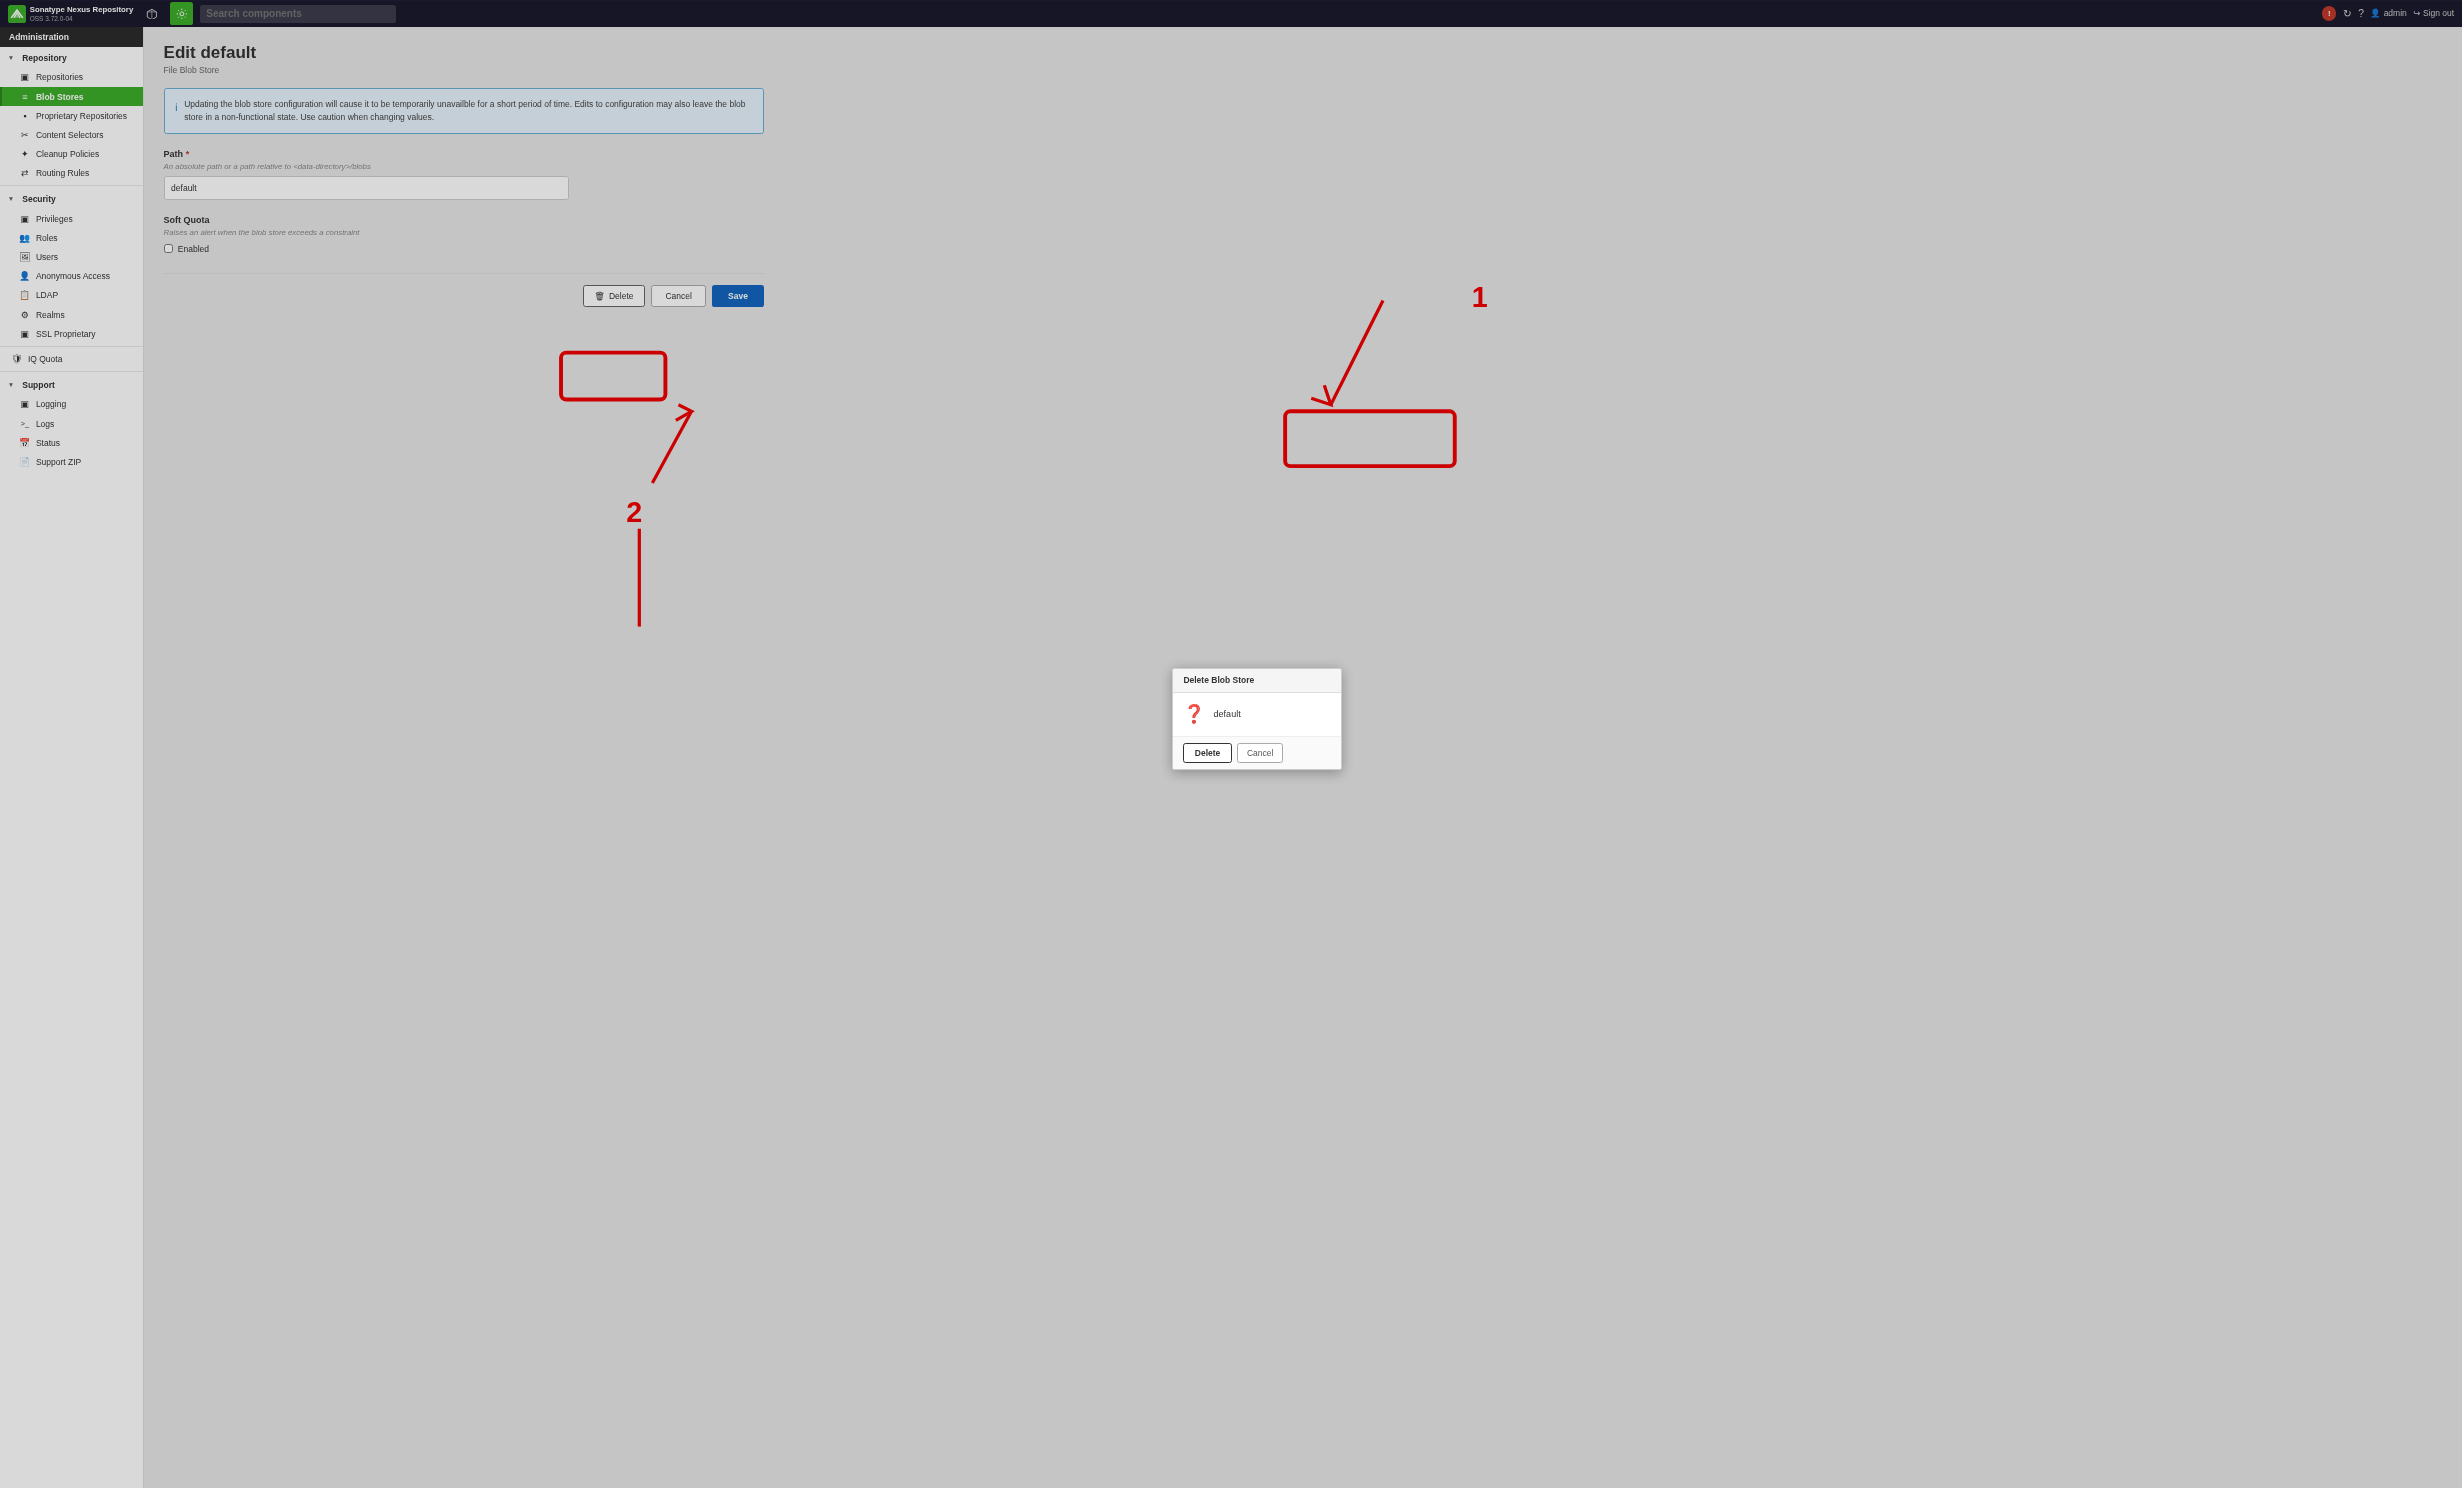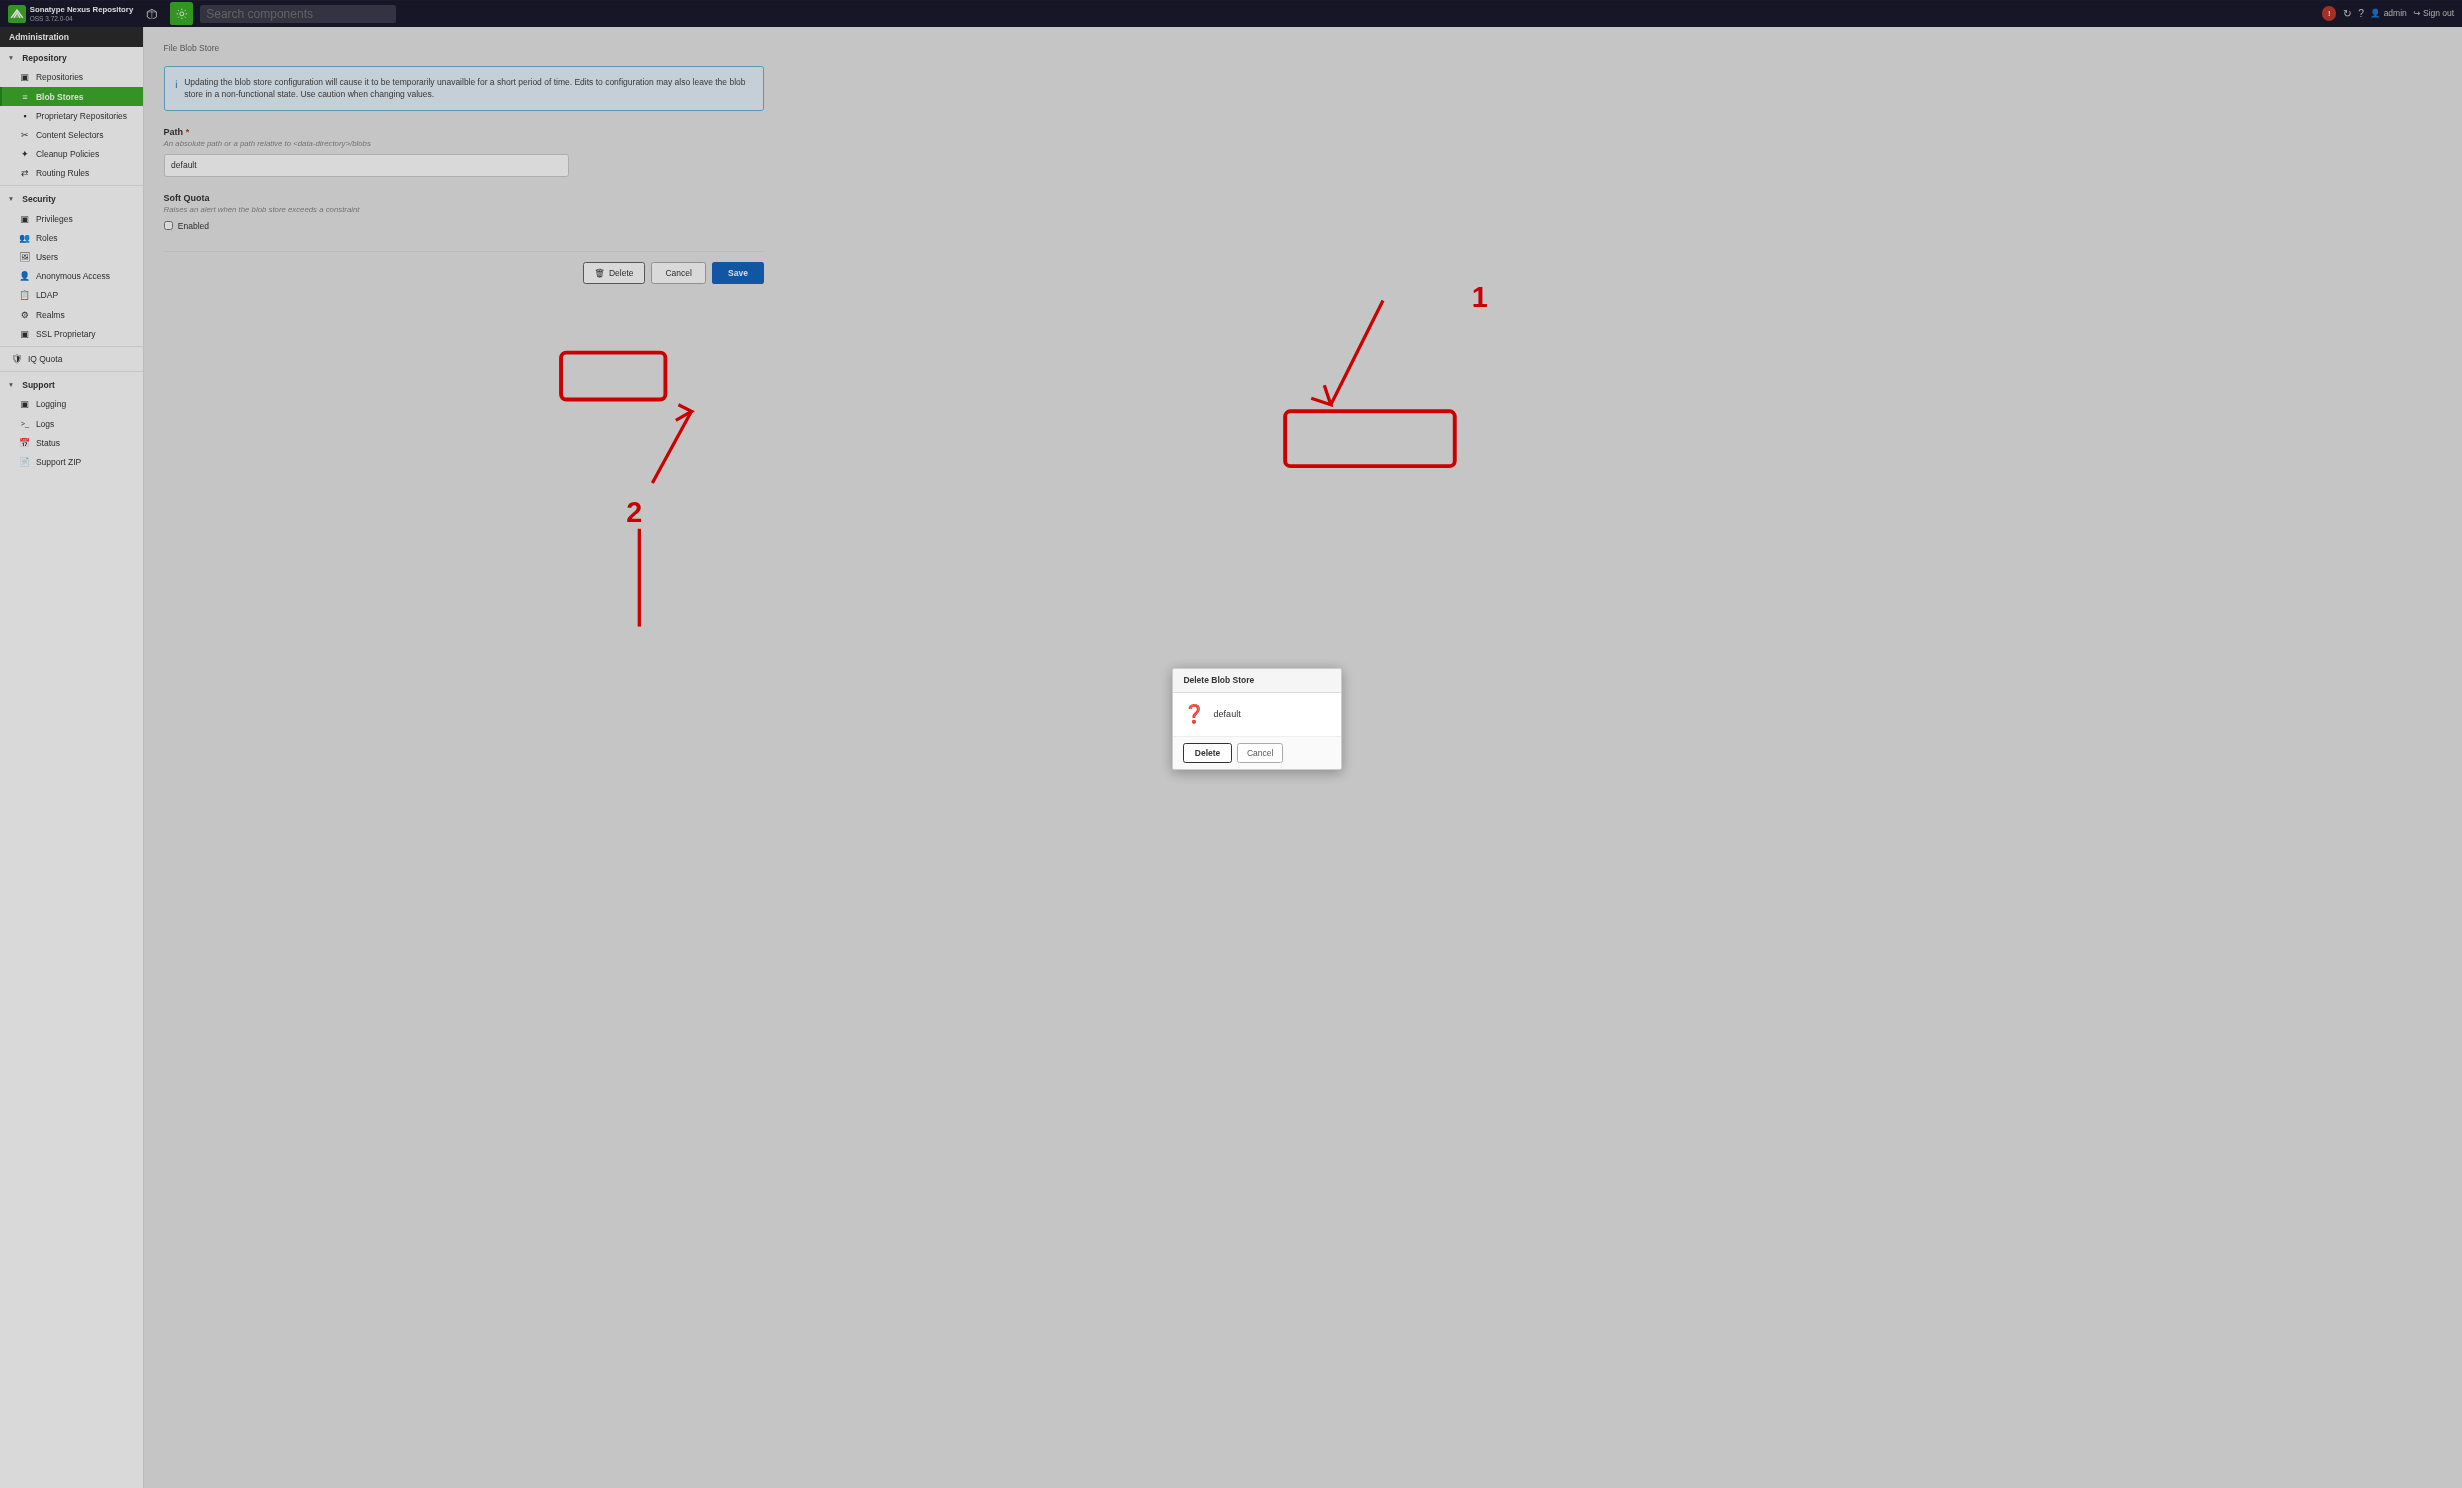--- a/index.html
+++ b/index.html
@@ -14,21 +14,21 @@
     .brand-text { display: flex; flex-direction: column; }
     .brand-name { font-size: 7.8px; font-weight: bold; color: #fff; line-height: 1.2; }
     .brand-version { font-size: 6.5px; color: #aaa; }
     .nav-icon-btn {
       width: 23.5px; height: 23.5px; display: flex; align-items: center; justify-content: center;
       border-radius: 2.6px; cursor: pointer; color: #ccc; font-size: 10.4px;
     }
     .nav-icon-btn.active { background: #3dae2b; color: #fff; }
     .search-bar {
       flex: 1; max-width: 196px; height: 18px; background: rgba(255,255,255,0.15);
-      border: none; border-radius: 2.6px; color: #ccc; padding: 0 6.5px; font-size: 12px; outline: none;
+      border: none; border-radius: 2.6px; color: #ccc; padding: 0 6.5px; font-size: 10px; outline: none; font-weight: bold;
     }
     .nav-right { margin-left: auto; display: flex; align-items: center; gap: 6.5px; color: #ccc; font-size: 8.5px; }
     .alert-icon { background: #c0392b; border-radius: 50%; width: 14.4px; height: 14.4px; display: flex; align-items: center; justify-content: center; color: #fff; font-size: 7.8px; font-weight: bold; cursor: pointer; }
     .nav-right-icon { cursor: pointer; font-size: 10.4px; color: #ccc; }
     .user-link { color: #ccc; cursor: pointer; display: flex; align-items: center; gap: 2.6px; }
     .sign-out { color: #ccc; cursor: pointer; display: flex; align-items: center; gap: 2.6px; }
 
     
     .layout { display: flex; height: calc(100vh - 27px); }
 
@@ -285,20 +285,21 @@
       <span class="item-icon">📅</span>
       <span>Status</span>
     </div>
     <div class="sidebar-item">
       <span class="item-icon">📄</span>
       <span>Support ZIP</span>
     </div>
   </aside>
 
   <main class="main-content">
+    <h1 class="page-title">Edit default</h1>
     <p class="page-subtitle">File Blob Store</p>
 
     <div class="info-box">
       <span class="info-icon">ℹ</span>
       <span class="info-text">Updating the blob store configuration will cause it to be temporarily unavailble for a short period of time. Edits to configuration may also leave the blob store in a non-functional state. Use caution when changing values.</span>
     </div>
 
     <div class="form-section">
       <div class="field-label">
         <span>Path</span>

